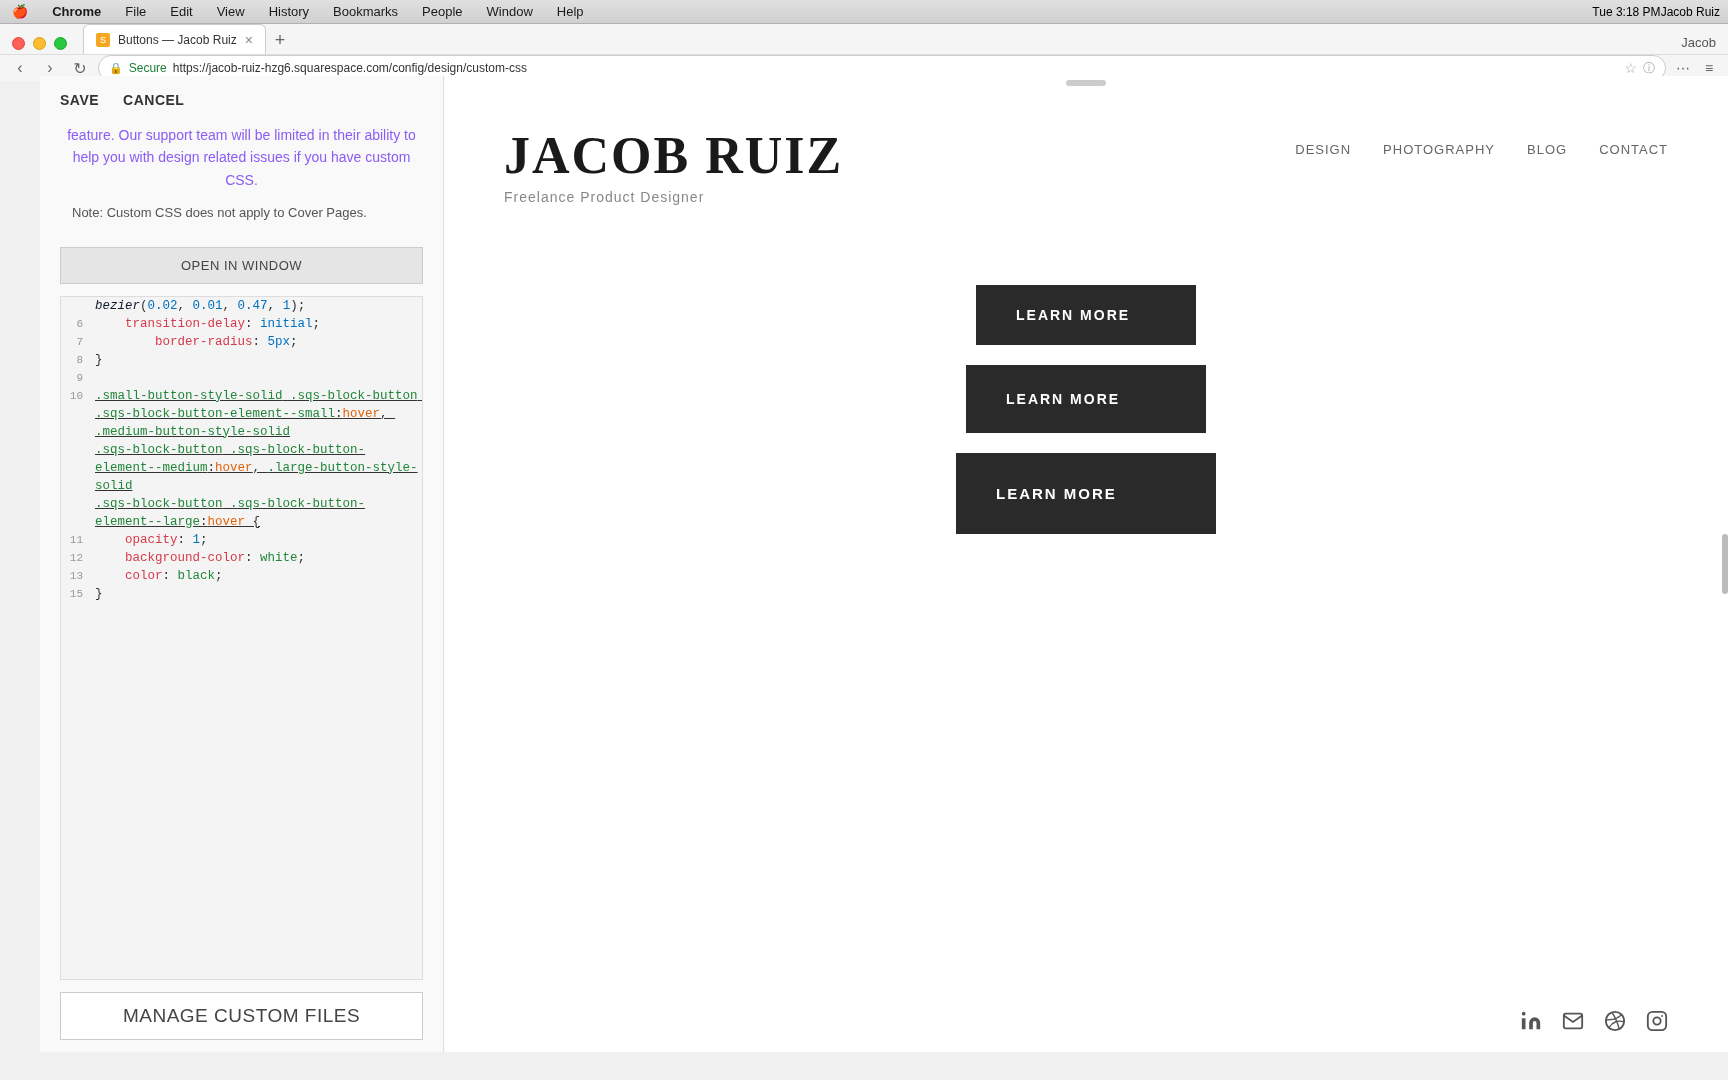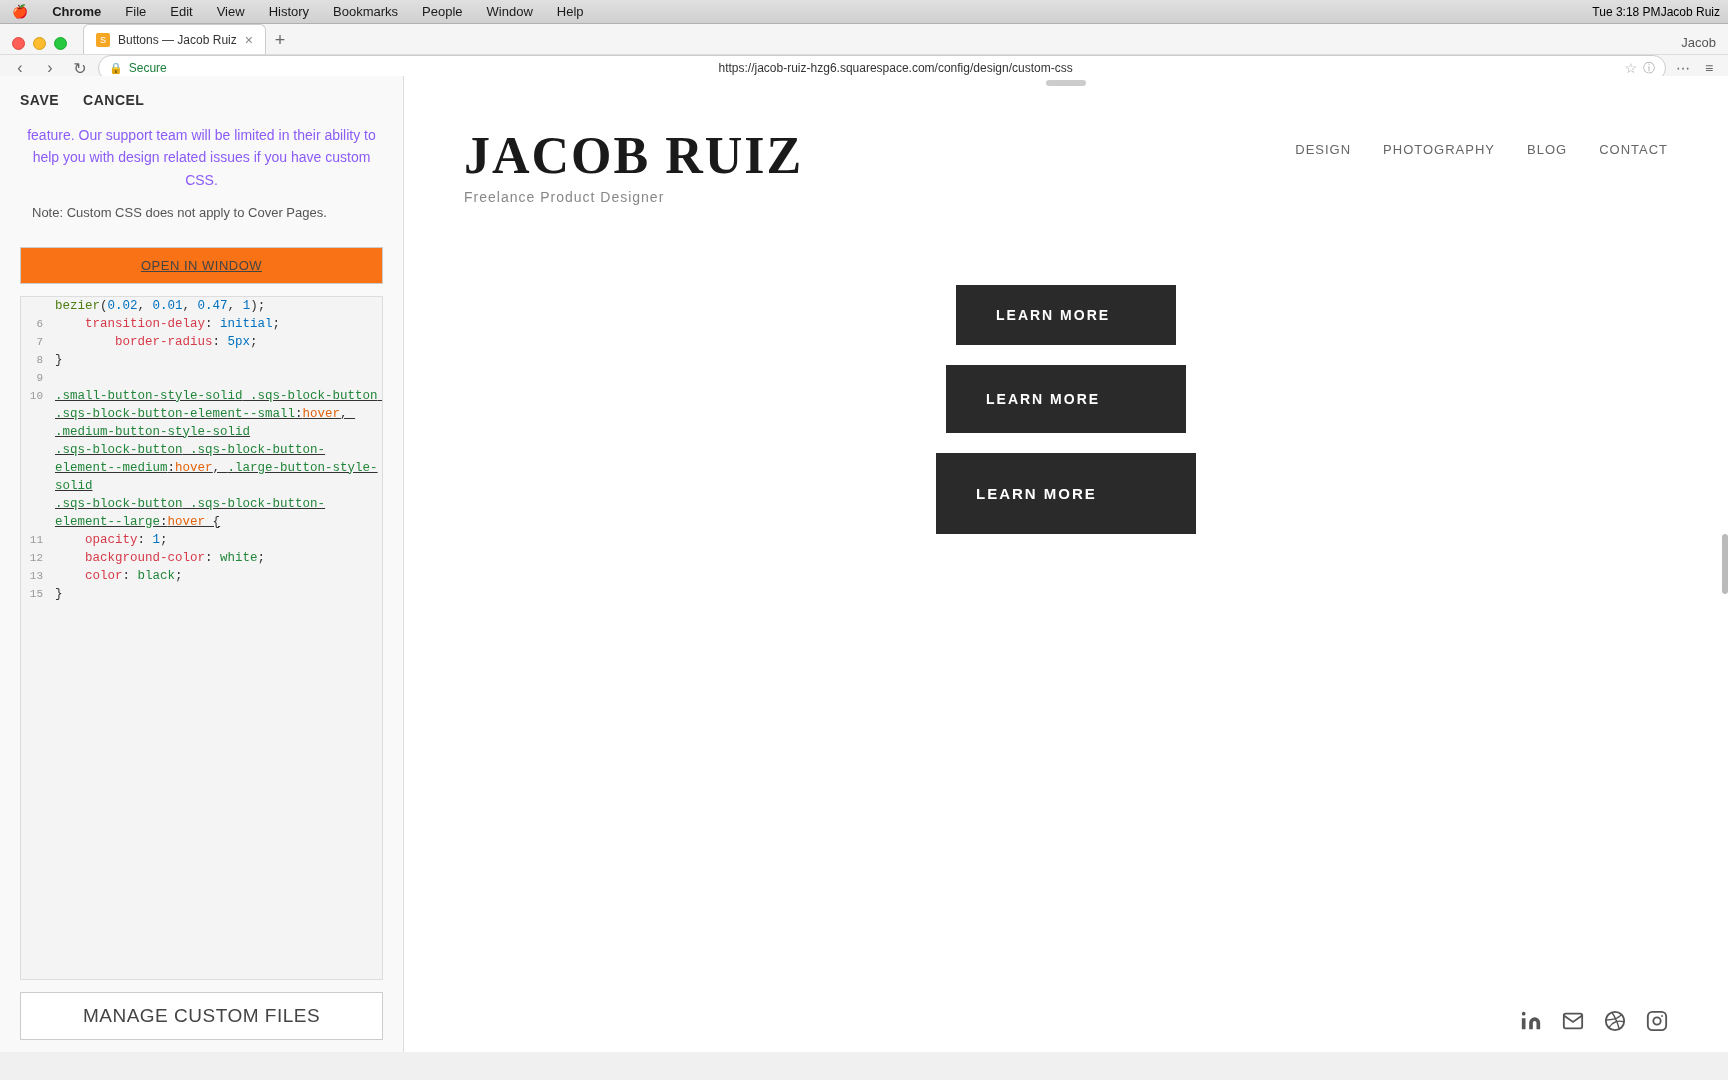--- a/index.html
+++ b/index.html
@@ -74,38 +74,39 @@
       border: 1px solid #ccc;
       border-radius: 13px;
       display: flex;
       align-items: center;
       padding: 0 10px;
       font-size: 12px;
       color: #333;
       gap: 6px;
     }
     .secure-icon { color: #1a7f37; font-size: 11px; }
-    .address-text { flex: 1; text-align: center; }
+    .address-text { flex: 1; }
     .toolbar-icons { display: flex; gap: 4px; align-items: center; }
     .toolbar-icon { width: 22px; height: 22px; display: flex; align-items: center; justify-content: center; color: #666; font-size: 14px; }
 
     
     .main-content {
       display: flex;
       height: calc(1080px - 28px - 24px - 52px);
     }
 
     
     .left-panel {
       width: 404px;
       background: #f9f9f9;
       border-right: 1px solid #ddd;
       display: flex;
       flex-direction: column;
       overflow: hidden;
+      margin-left: 40px;
     }
 
     .panel-actions {
       display: flex;
       align-items: center;
       padding: 16px 20px;
       gap: 24px;
     }
     .action-btn {
       font-size: 14px;
@@ -129,28 +130,27 @@
     .note-text {
       padding: 12px 32px;
       font-size: 13px;
       color: #555;
       line-height: 1.5;
     }
 
     .open-window-btn {
       margin: 12px 20px;
       padding: 10px;
-      background: #f97316;
+      background: #e5e5e5;
       border: 1px solid #ccc;
       text-align: center;
       font-size: 13px;
       color: #444;
       letter-spacing: 0.5px;
       cursor: pointer;
-      text-decoration: underline;
     }
 
     .code-editor {
       flex: 1;
       background: #f4f4f4;
       border: 1px solid #ddd;
       margin: 0 20px;
       font-family: 'Courier New', monospace;
       font-size: 12.5px;
       overflow: auto;
@@ -174,21 +174,21 @@
     .line-content {
       flex: 1;
       padding-left: 4px;
       color: #333;
       white-space: pre;
     }
     .kw-blue { color: #0070c1; }
     .kw-red { color: #d73a49; }
     .kw-orange { color: #e36209; }
     .kw-green { color: #22863a; }
-    .kw-purple { color: #4d7c0f; }
+    .kw-purple { color: #0f172a; font-style: italic; }
 
     .manage-files-btn {
       margin: 12px 20px;
       padding: 12px;
       background: white;
       border: 1px solid #ccc;
       text-align: center;
       font-size: 19px;
       color: #444;
       letter-spacing: 0.5px;

